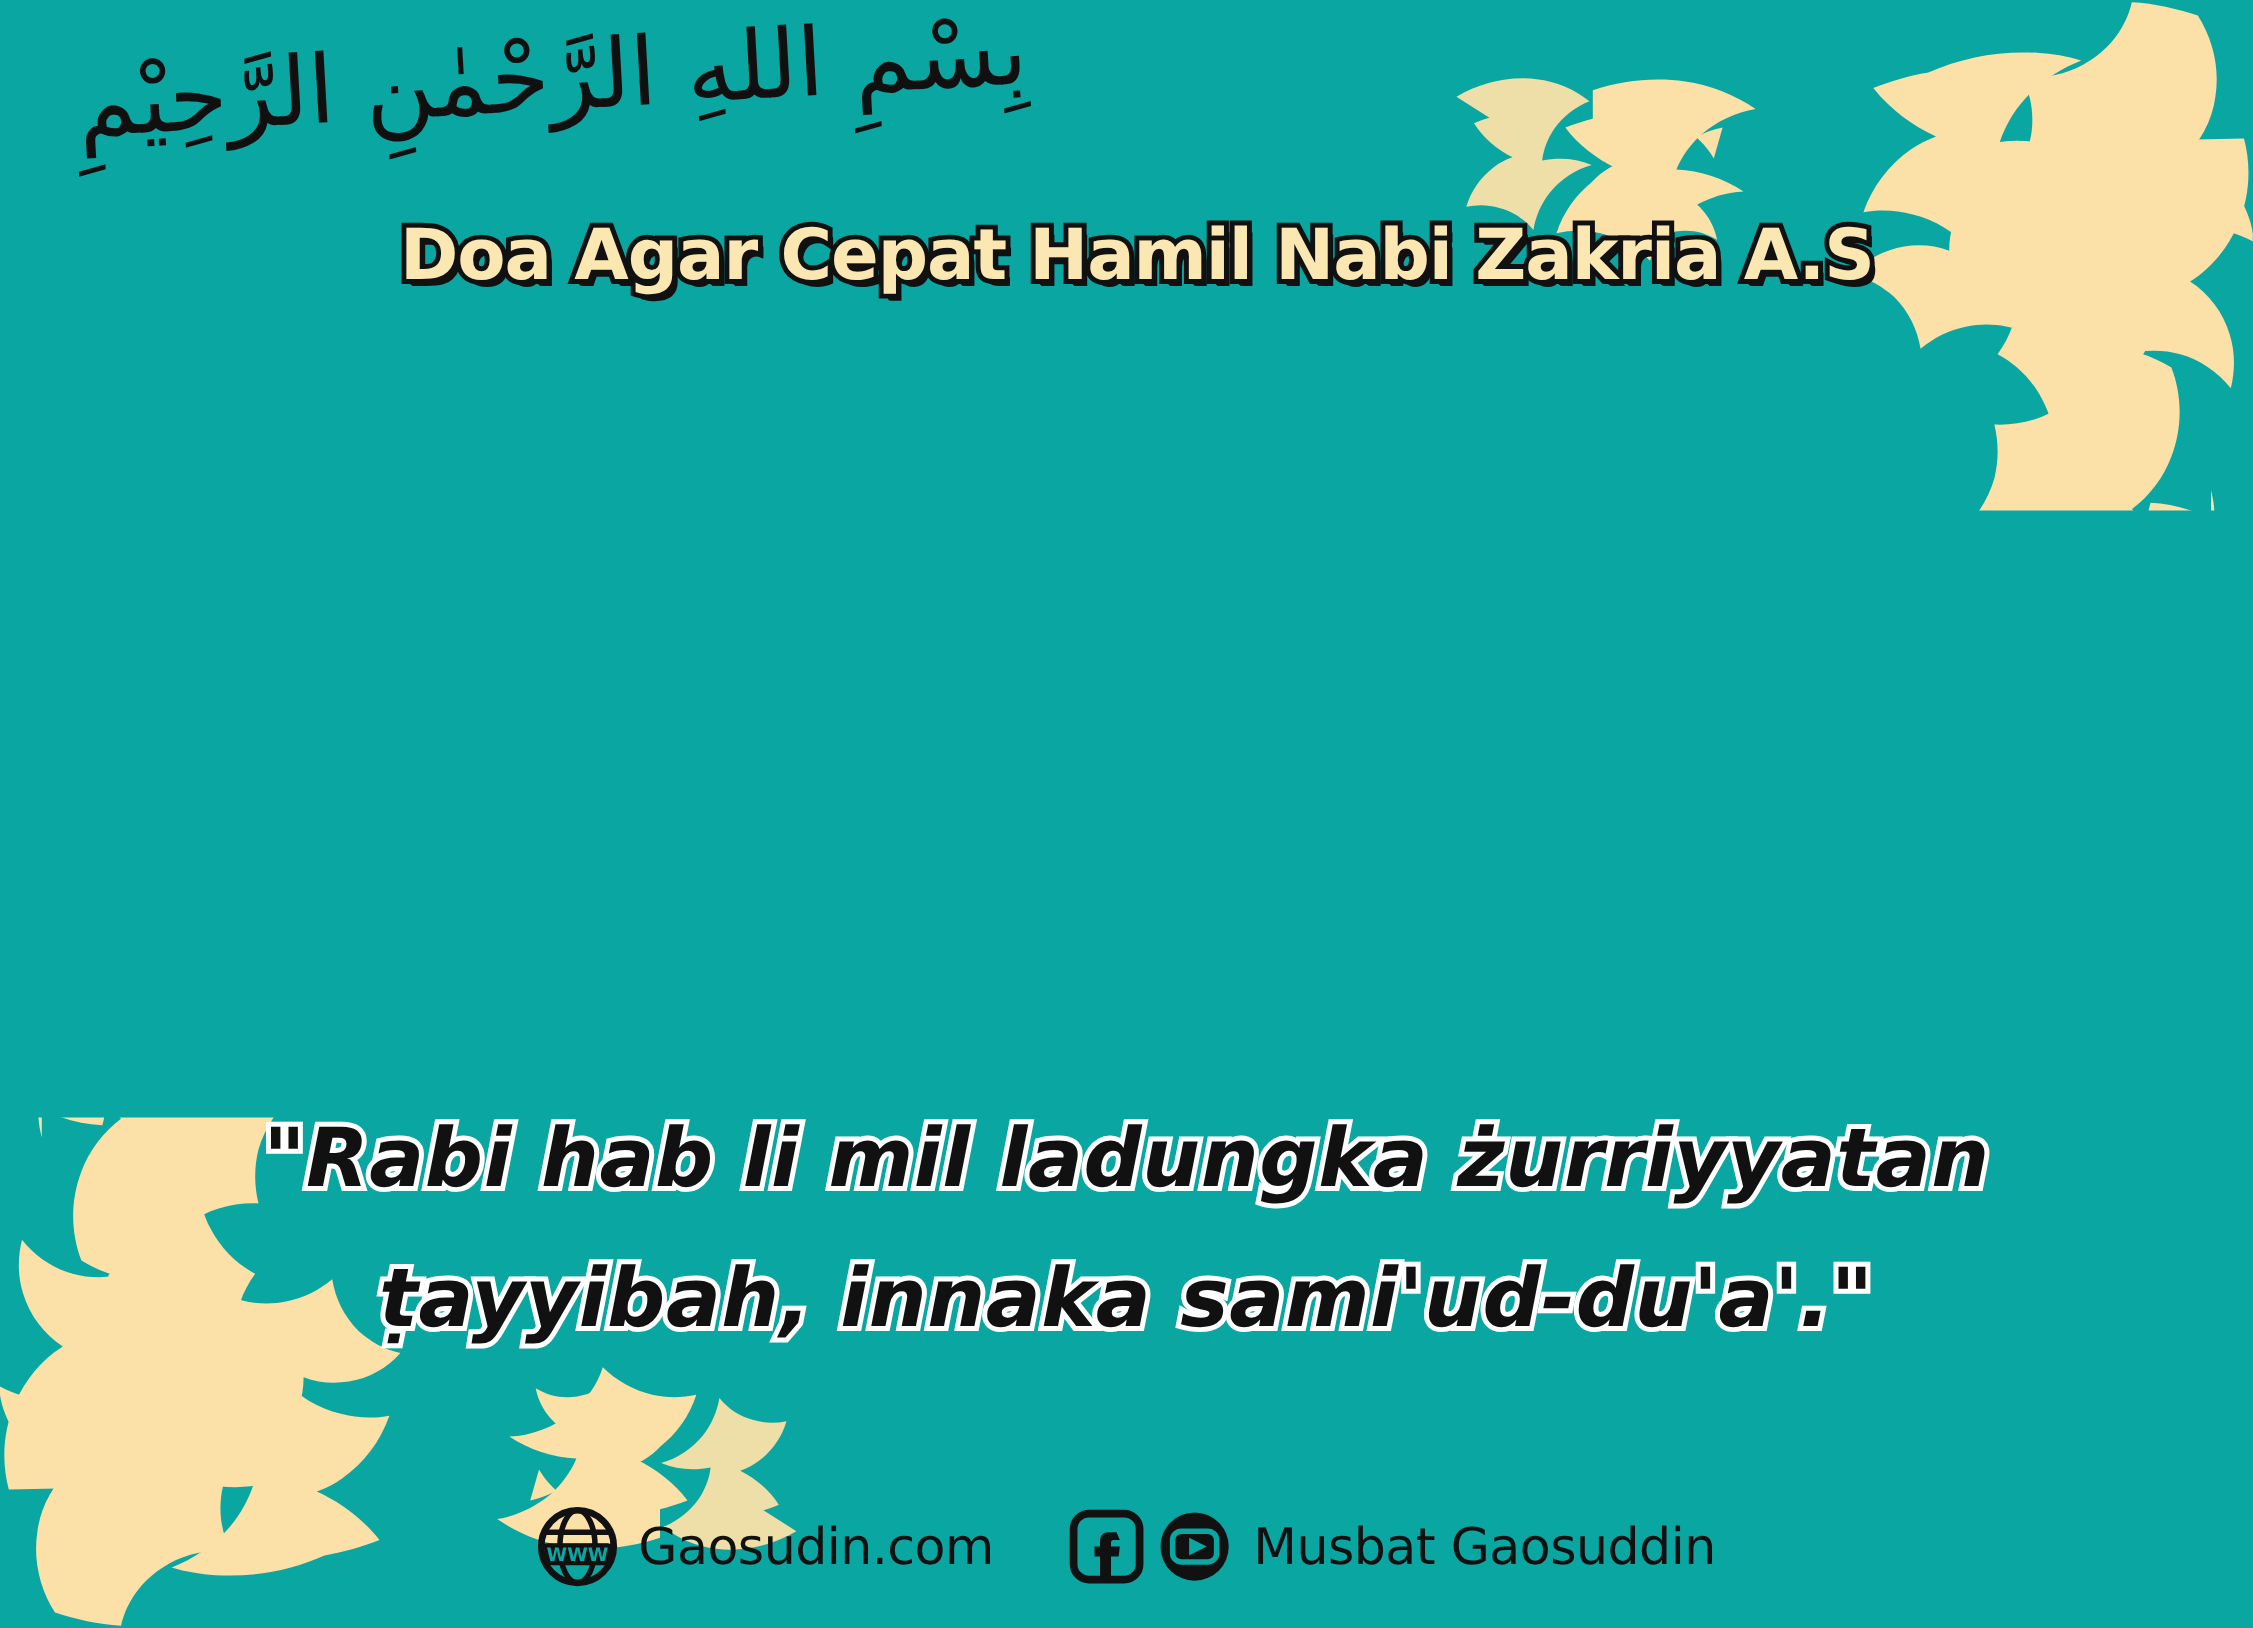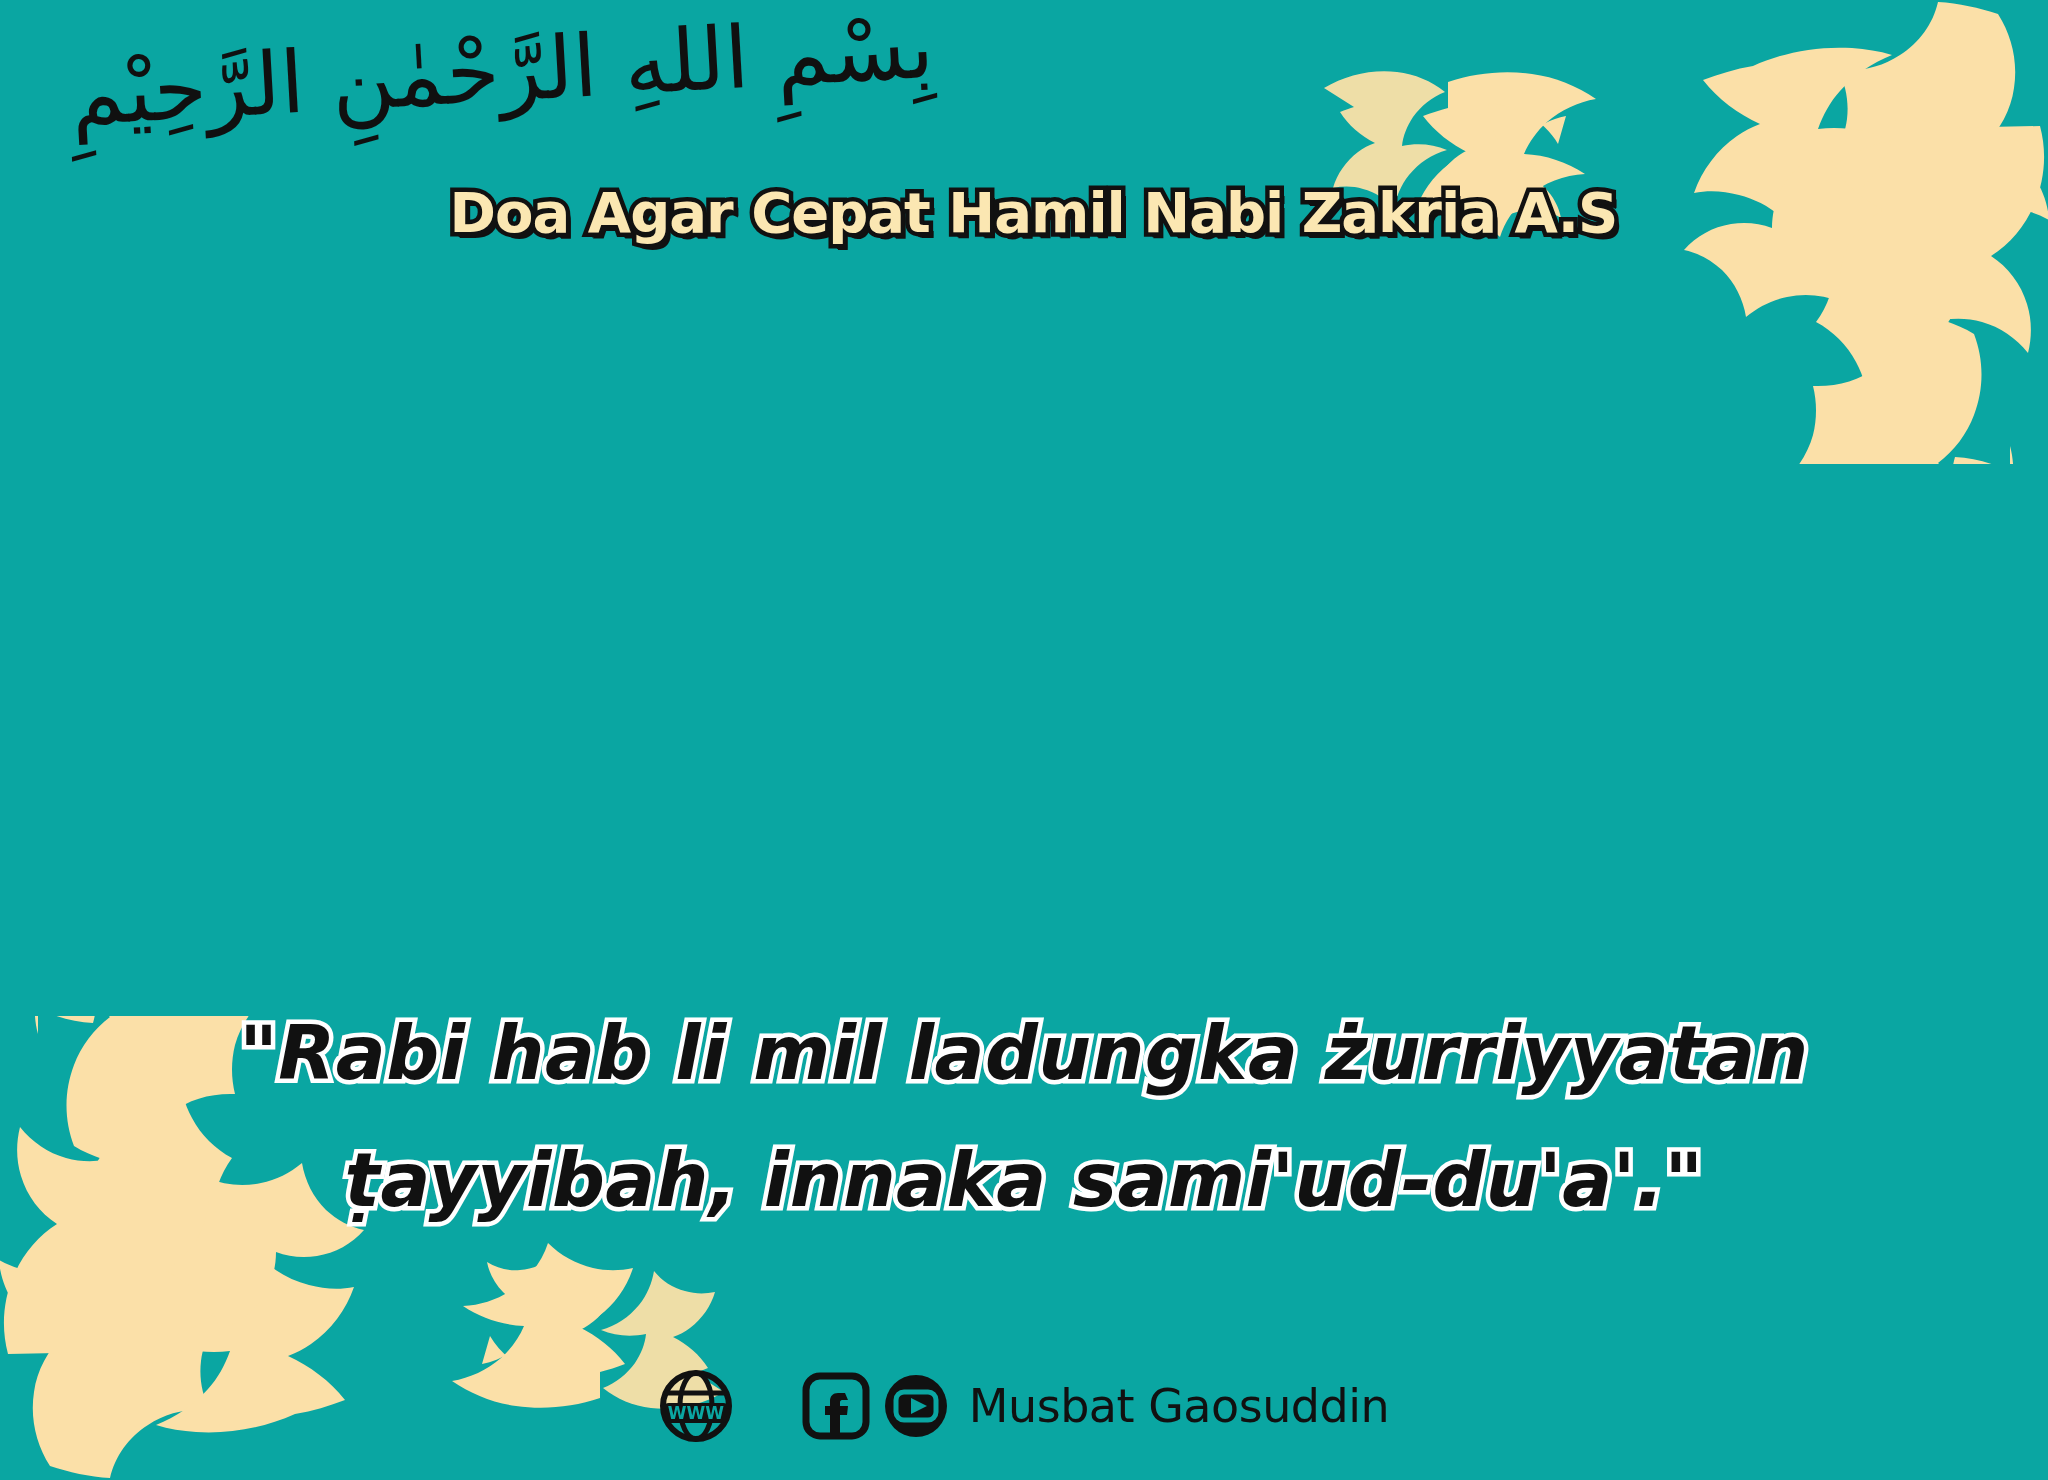--- a/index.html
+++ b/index.html
@@ -39,23 +39,23 @@
     font-weight:400;
     white-space:nowrap;
     transform:rotate(-3.2deg);
     transform-origin:50% 50%;
   }
 
   
   #title {
     position:absolute;
     left:0; right:0;
-    top:180px;
-    text-align:center;
-    font-size:56px;
+    top:196px;
+    text-align:center;
+    font-size:64px;
     font-weight:800;
     letter-spacing:-1px;
     color:#fbe7b2;
     font-family:"DejaVu Sans", sans-serif;
     -webkit-text-stroke:9px #111;
     paint-order:stroke fill;
     text-shadow:
        4px 5px 0 #111,
        5px 6px 0 #111;
     padding-left: 19px;
@@ -176,20 +176,21 @@
         <svg width="74" height="74" viewBox="0 0 74 74" xmlns="http://www.w3.org/2000/svg">
           <circle cx="37" cy="37" r="33" fill="none" stroke="#111" stroke-width="6"></circle>
           <ellipse cx="37" cy="37" rx="16" ry="33" fill="none" stroke="#111" stroke-width="5"></ellipse>
           <line x1="6" y1="24" x2="68" y2="24" stroke="#111" stroke-width="5"></line>
           <line x1="4" y1="37" x2="70" y2="37" stroke="#111" stroke-width="5"></line>
           <line x1="6" y1="50" x2="68" y2="50" stroke="#111" stroke-width="5"></line>
           <rect x="7" y="34" width="60" height="20" rx="3" fill="#111"></rect>
           <text x="37" y="50" font-family="'DejaVu Sans',sans-serif" font-size="17" font-weight="700" fill="#0aa6a2" text-anchor="middle" letter-spacing="0">WWW</text>
         </svg>
       </span>
+      <span class="flabel">Gaosudin.com</span>
     </div>
 
     <div class="fgroup">
       <span id="social-icons">
         <span class="ficon">
           <svg width="70" height="70" viewBox="0 0 70 70" xmlns="http://www.w3.org/2000/svg">
             <rect x="5" y="5" width="60" height="60" rx="14" fill="none" stroke="#111" stroke-width="7"></rect>
             <path d="M44 22h-7c-5 0-8 3-8 8v5h-5v9h5v18h10V44h7l1-9h-8v-4c0-1 1-2 2-2h6z" fill="#111"></path>
           </svg>
         </span>

